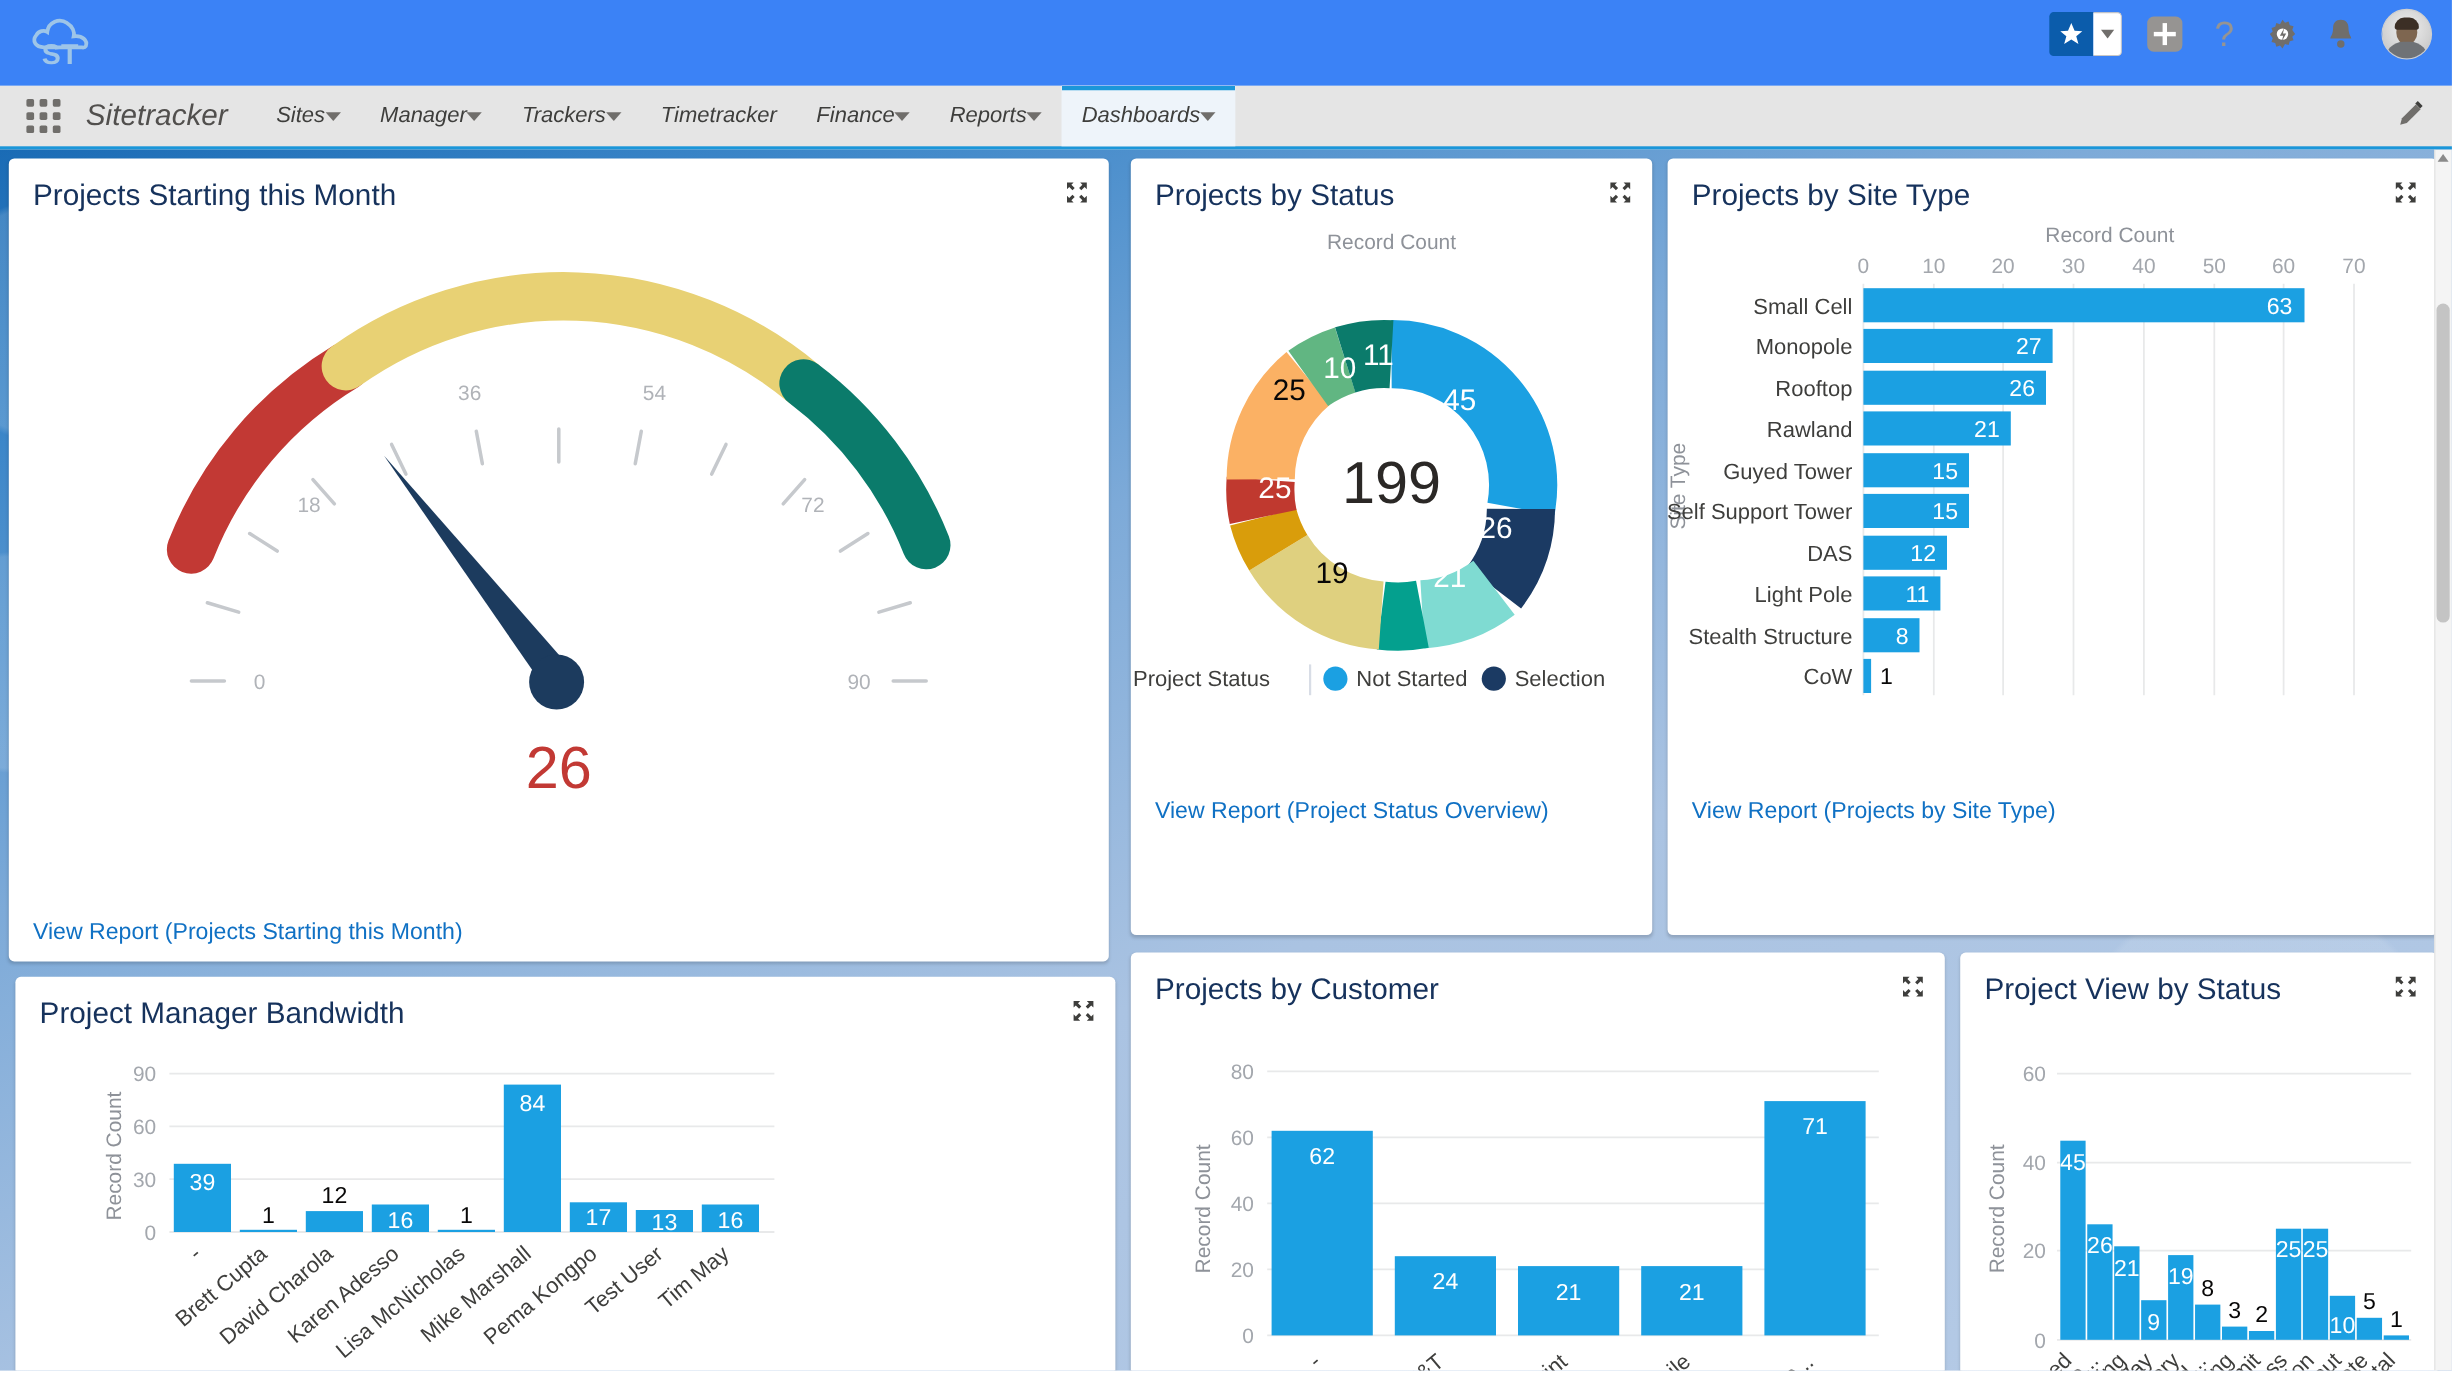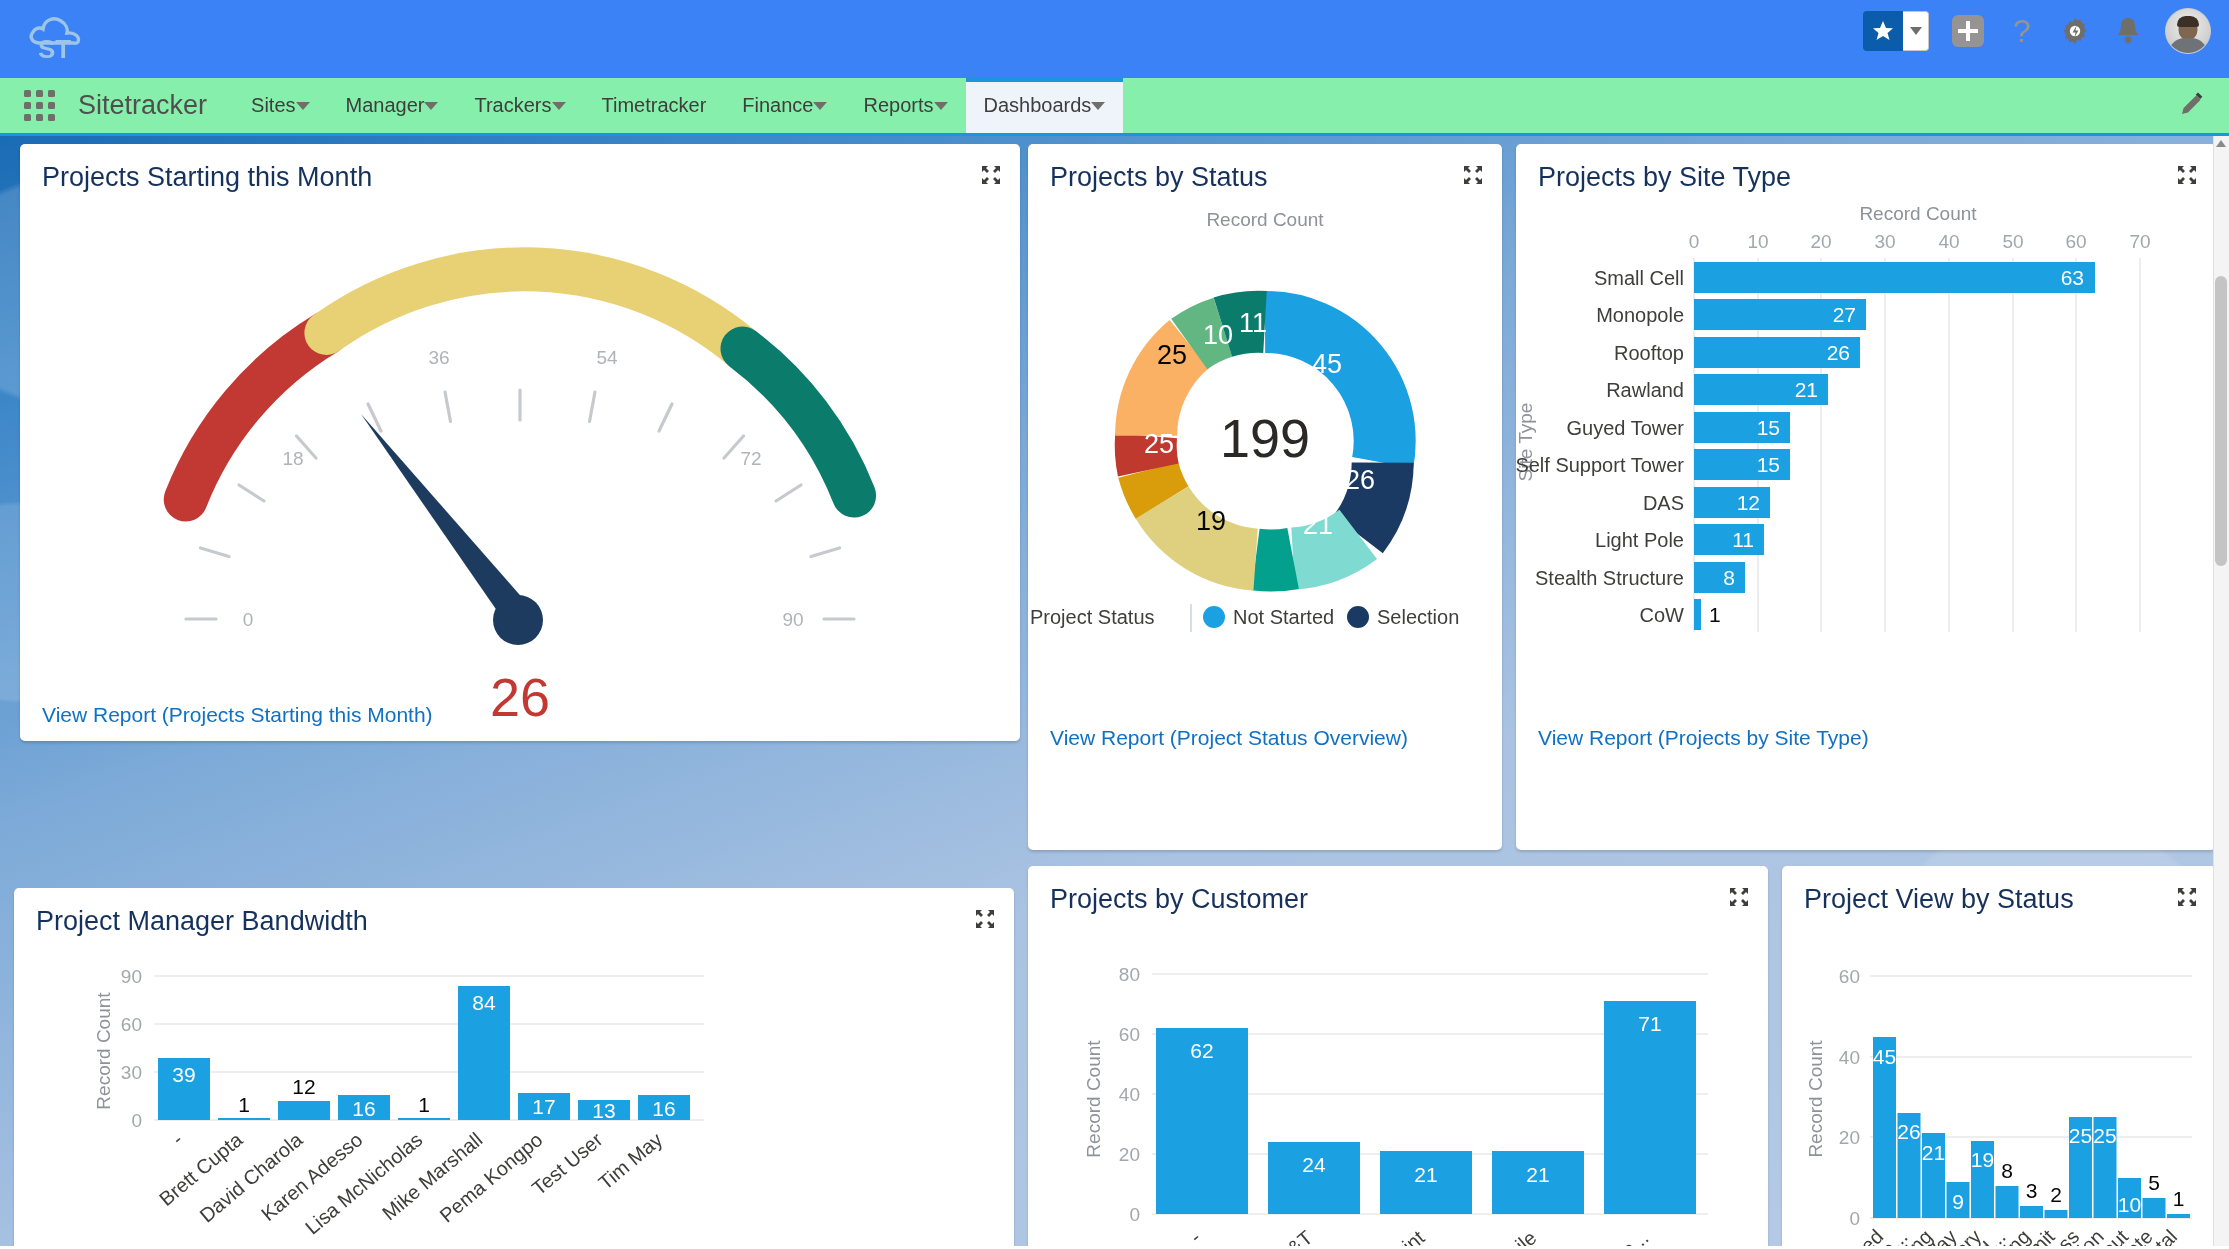--- a/index.html
+++ b/index.html
@@ -47,22 +47,22 @@
     width:46px;height:46px;border-radius:50%;
     background: radial-gradient(circle at 50% 38%, #efefef 0%, #d5d5d5 55%, #bdbdbd 100%);
     border:1px solid #cfcfcf; overflow:hidden; position:relative;
   }
   .av-head{position:absolute;left:50%;top:20%;transform:translateX(-50%);width:19px;height:22px;border-radius:50% 50% 45% 45%;background:#7e6650;}
   .av-hair{position:absolute;left:50%;top:17%;transform:translateX(-50%);width:22px;height:11px;border-radius:11px 11px 3px 3px;background:#3c2f25;}
   .av-body{position:absolute;left:50%;bottom:-2px;transform:translateX(-50%);width:40px;height:17px;border-radius:20px 20px 0 0;background:#6f7276;}
 
   
   .navbar {
-    height: 58px; background:#86efac; display:flex; align-items:stretch;
-    position:relative; border-bottom: 3px solid #1b96d9;
+    height: 58px; background:#e5e5e5; display:flex; align-items:stretch;
+    position:relative; border-bottom: 3px solid #1b96d9; font-style: italic;
   }
   .waffle { width:78px; display:flex;align-items:center;justify-content:center;}
   .waffle-grid{display:grid;grid-template-columns:repeat(3,7px);grid-template-rows:repeat(3,7px);gap:5px;}
   .waffle-grid i{display:block;width:7px;height:7px;border-radius:1.5px;background:#706e6b;}
   .appname { font-size:27px; color:#514f4d; display:flex;align-items:center; padding-right:26px; font-weight:300;}
   .navitems { display:flex; align-items:stretch; }
   .navitem {
     display:flex;align-items:center; padding: 0 18px;
     font-size:20px; color:#3e3e3c; cursor:pointer; position:relative;
   }
@@ -226,21 +226,21 @@
   <div class="edit-pencil">
     <svg width="30" height="30" viewBox="0 0 30 30">
       <path d="M5 25l1.6-6 12.6-12.6 4.4 4.4L11 23.4z" fill="#706e6b"></path>
       <path d="M21 3.4l4.4 4.4-2.3 2.3-4.4-4.4z" fill="#3e3e3c"></path>
     </svg>
   </div>
 </div>
 
 <div class="dashboard">
 
-  <div class="card" style="left:20px; top:8px; width:1000px; height:597px;">
+  <div class="card" style="left:8px; top:8px; width:1000px; height:730px;">
     <div class="card-title">Projects Starting this Month</div>
     <div class="expand-ico">
       <svg width="22" height="22" viewBox="0 0 22 22">
         <path d="M2 8V2h6L6 4l3 3-2 2-3-3z" fill="#3e3e3c"></path>
         <path d="M20 8V2h-6l2 2-3 3 2 2 3-3z" fill="#3e3e3c"></path>
         <path d="M2 14v6h6l-2-2 3-3-2-2-3 3z" fill="#3e3e3c"></path>
         <path d="M20 14v6h-6l2-2-3-3 2-2 3 3z" fill="#3e3e3c"></path>
       </svg>
     </div>
     <svg class="chartarea" style="top:60px;height:560px;" viewBox="0 0 1000 560" preserveAspectRatio="xMidYMid meet">

